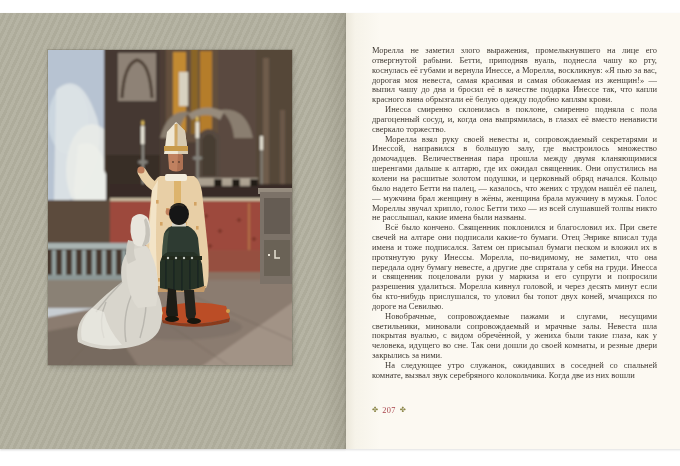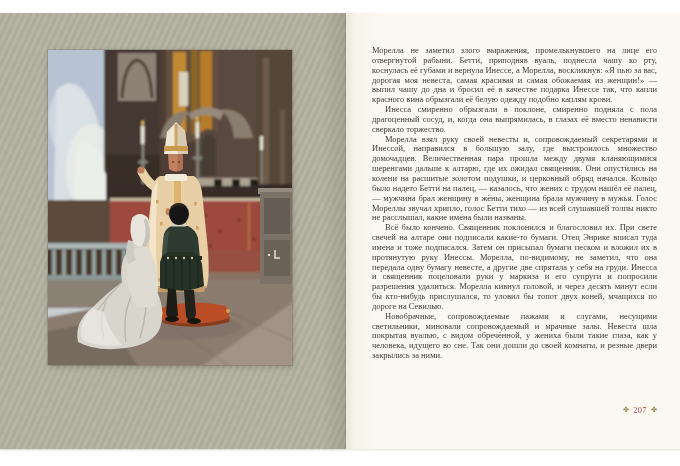--- a/index.html
+++ b/index.html
@@ -27,21 +27,21 @@
     background:#c7cdd2;
   }
   .illustration svg{display:block;}
   .text-block{
     position:absolute;left:26px;top:33px;width:285px;height:358px;overflow:hidden;
     color:#3f3933;font-size:8.5px;line-height:9.85px;text-align:justify;
   }
   .text-block p{margin:0;text-indent:13px;}
   .text-block p.no-indent{text-indent:0;}
   .footer{
-    position:absolute;left:26px;top:392px;width:285px;text-align:right;
+    position:absolute;left:26px;top:392px;width:285px;text-align:left;
     font-size:8.3px;line-height:10px;white-space:nowrap;
   }
   .orn{color:#8b8648;font-size:7.3px;vertical-align:0.5px;}
   .pagenum{color:#a8444b;margin:0 4px;letter-spacing:.4px;}
 </style>
 </head>
 <body>
 
 <div class="spread">
 
@@ -214,23 +214,24 @@
           <rect x="220" y="204" width="2" height="2" fill="#e8e2d4"></rect>
           <path d="M227,200 v8 h5" stroke="#e8e2d4" stroke-width="1.5" fill="none"></path>
         </g>
       </svg>
     </div>
   </div>
 
   <div class="page-right">
     <div class="text-block">
       <p class="no-indent">Морелла не заметил злого выражения, промелькнувшего на лице его отвергнутой рабыни. Бетти, приподняв вуаль, поднесла чашу ко рту, коснулась её губами и вернула Инессе, а Морелла, воскликнув: «Я пью за вас, дорогая моя невеста, самая красивая и самая обожаемая из женщин!» — выпил чашу до дна и бросил её в качестве подарка Инессе так, что капли красного вина обрызгали её белую одежду подобно каплям крови.</p>
-      <p>Инесса смиренно обрызгали в поклоне, смиренно подняла с пола драгоценный сосуд, и, когда она выпрямилась, в глазах её вместо ненависти сверкало торжество.</p>
+      <p>Инесса смиренно склонилась в поклоне, смиренно подняла с пола драгоценный сосуд, и, когда она выпрямилась, в глазах её вместо ненависти сверкало торжество.</p>
       <p>Морелла взял руку своей невесты и, сопровождаемый секретарями и Инессой, направился в большую залу, где выстроилось множество домочадцев. Величественная пара прошла между двумя кланяющимися шеренгами дальше к алтарю, где их ожидал священник. Они опустились на колени на расшитые золотом подушки, и церковный обряд начался. Кольцо было надето Бетти на палец, — казалось, что жених с трудом нашёл её палец, — мужчина брал женщину в жёны, женщина брала мужчину в мужья. Голос Мореллы звучал хрипло, голос Бетти тихо — из всей слушавшей толпы никто не расслышал, какие имена были названы.</p>
       <p>Всё было кончено. Священник поклонился и благословил их. При свете свечей на алтаре они подписали какие-то бумаги. Отец Энрике вписал туда имена и тоже подписался. Затем он присыпал бумаги песком и вложил их в протянутую руку Инессы. Морелла, по-видимому, не заметил, что она передала одну бумагу невесте, а другие две спрятала у себя на груди. Инесса и священник поцеловали руки у маркиза и его супруги и попросили разрешения удалиться. Морелла кивнул головой, и через десять минут если бы кто-нибудь прислушался, то уловил бы топот двух коней, мчащихся по дороге на Севилью.</p>
       <p>Новобрачные, сопровождаемые пажами и слугами, несущими светильники, миновали сопровождаемый и мрачные залы. Невеста шла покрытая вуалью, с видом обречённой, у жениха были такие глаза, как у человека, идущего во сне. Так они дошли до своей комнаты, и резные двери закрылись за ними.</p>
+      <p>На следующее утро служанок, ожидавших в соседней со спальней комнате, вызвал звук серебряного колокольчика. Когда две из них вошли</p>
     </div>
     <div class="footer">
       <span class="orn">✤</span><span class="pagenum">207</span><span class="orn">✤</span>
     </div>
   </div>
 
 </div>
 
 </body></html>

